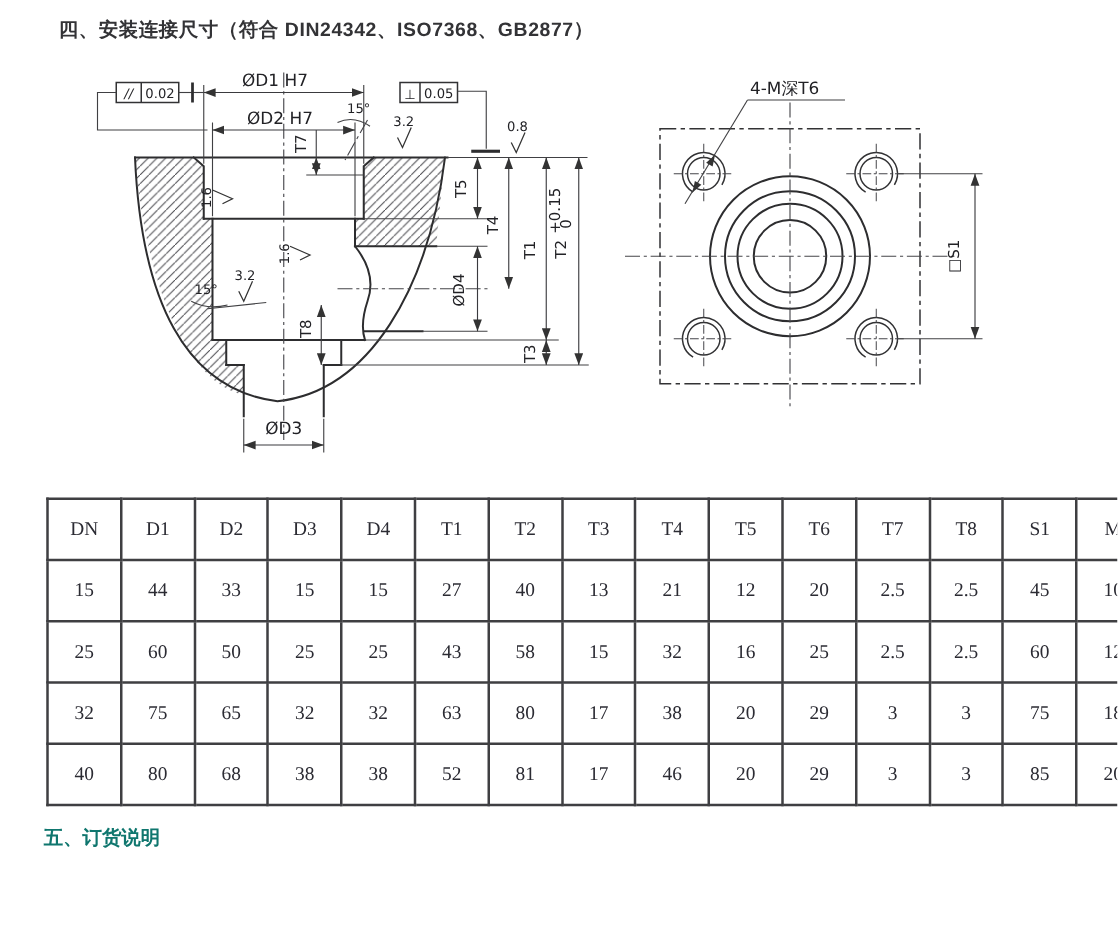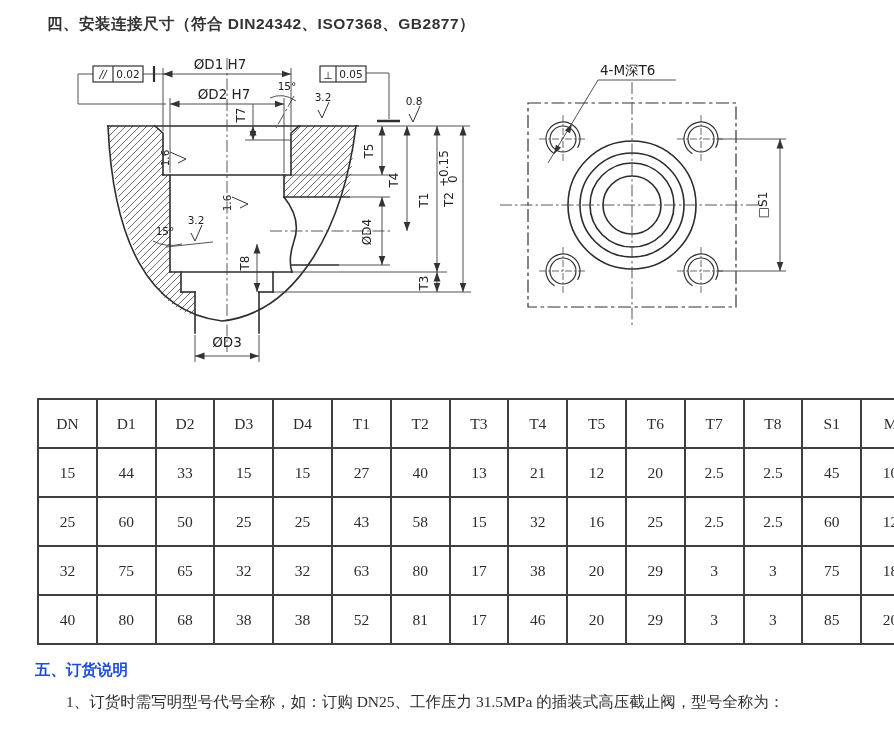--- a/index.html
+++ b/index.html
@@ -1,20 +1,20 @@
 <!DOCTYPE html>
 <html><head>
 <meta charset="utf-8">
 <style>
   html,body{margin:0;padding:0;background:#ffffff;}
   #page{position:relative;width:894px;height:747px;background:#ffffff;overflow:hidden;
         font-family:"Liberation Sans","DejaVu Sans",sans-serif;color:#2c2c30;}
   .abs{position:absolute;}
   .h1{left:35px;top:14px;font-size:15.5px;font-weight:bold;letter-spacing:0.5px;color:#333336;margin-left:12px;}
-  .h2{left:35px;top:660px;font-size:15.5px;font-weight:bold;color:#1d4ed8;text-align:right;}
+  .h2{left:35px;top:660px;font-size:15.5px;font-weight:bold;color:#0f766e;text-align:right;}
   .body-text{font-family:"Liberation Serif","DejaVu Serif",serif;font-size:15.5px;color:#2e2e34;}
   #order-line1{left:66px;top:692px;width:810px;}
   #order-line2{left:97px;top:722px;}
   #dim-table{left:37px;top:398px;width:884px;height:247px;border-collapse:collapse;table-layout:fixed;}
   #dim-table td,#dim-table th{border:2px solid #3f3f42;text-align:center;vertical-align:middle;
       font-family:"Liberation Serif","DejaVu Serif",serif;font-size:15.5px;font-weight:normal;color:#2b2b33;
       padding:0;height:47px;}
   svg text{user-select:none;}
 </style>
 </head>
@@ -313,15 +313,14 @@
           <td>29</td>
           <td>3</td>
           <td>3</td>
           <td>85</td>
           <td>20</td>
         </tr>
       </tbody>
   </table>
 
   <div class="abs h2">五、订货说明</div>
-  <div class="abs body-text" id="order-line1">1、订货时需写明型号代号全称，如：订购 DN25、工作压力 31.5MPa 的插装式高压截止阀，型号全称为：</div>
 
 </div>
 
 </body></html>

